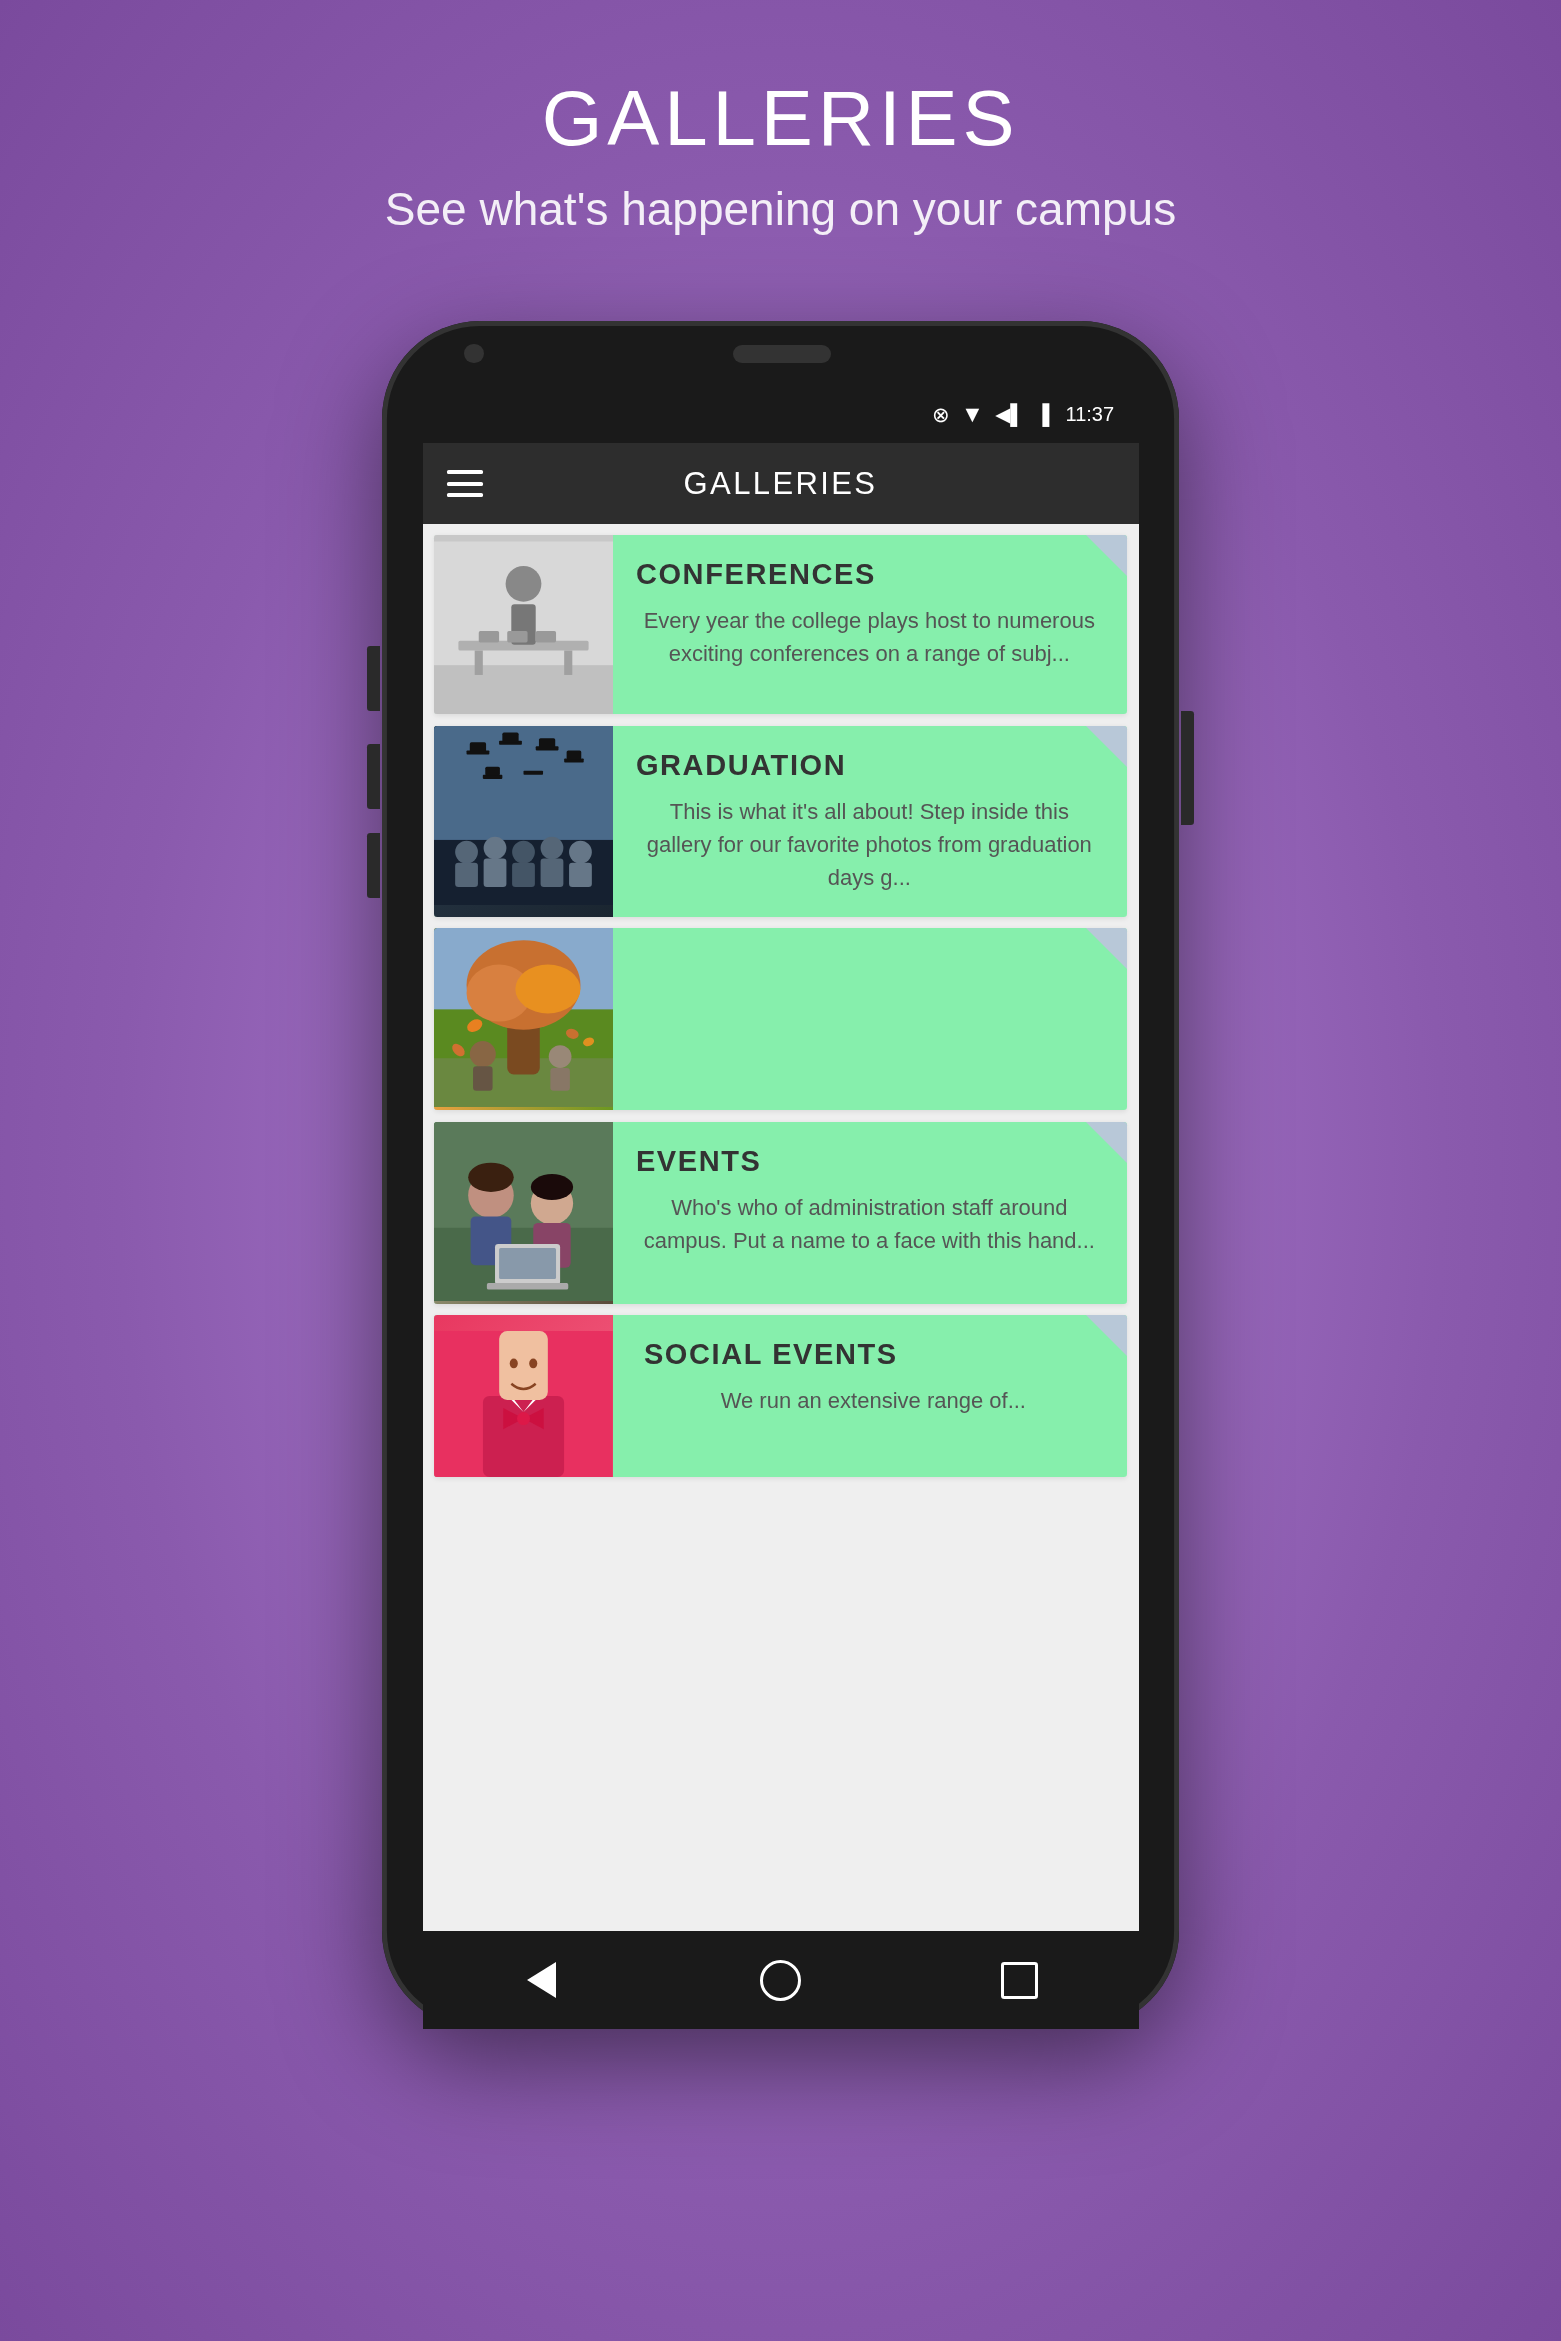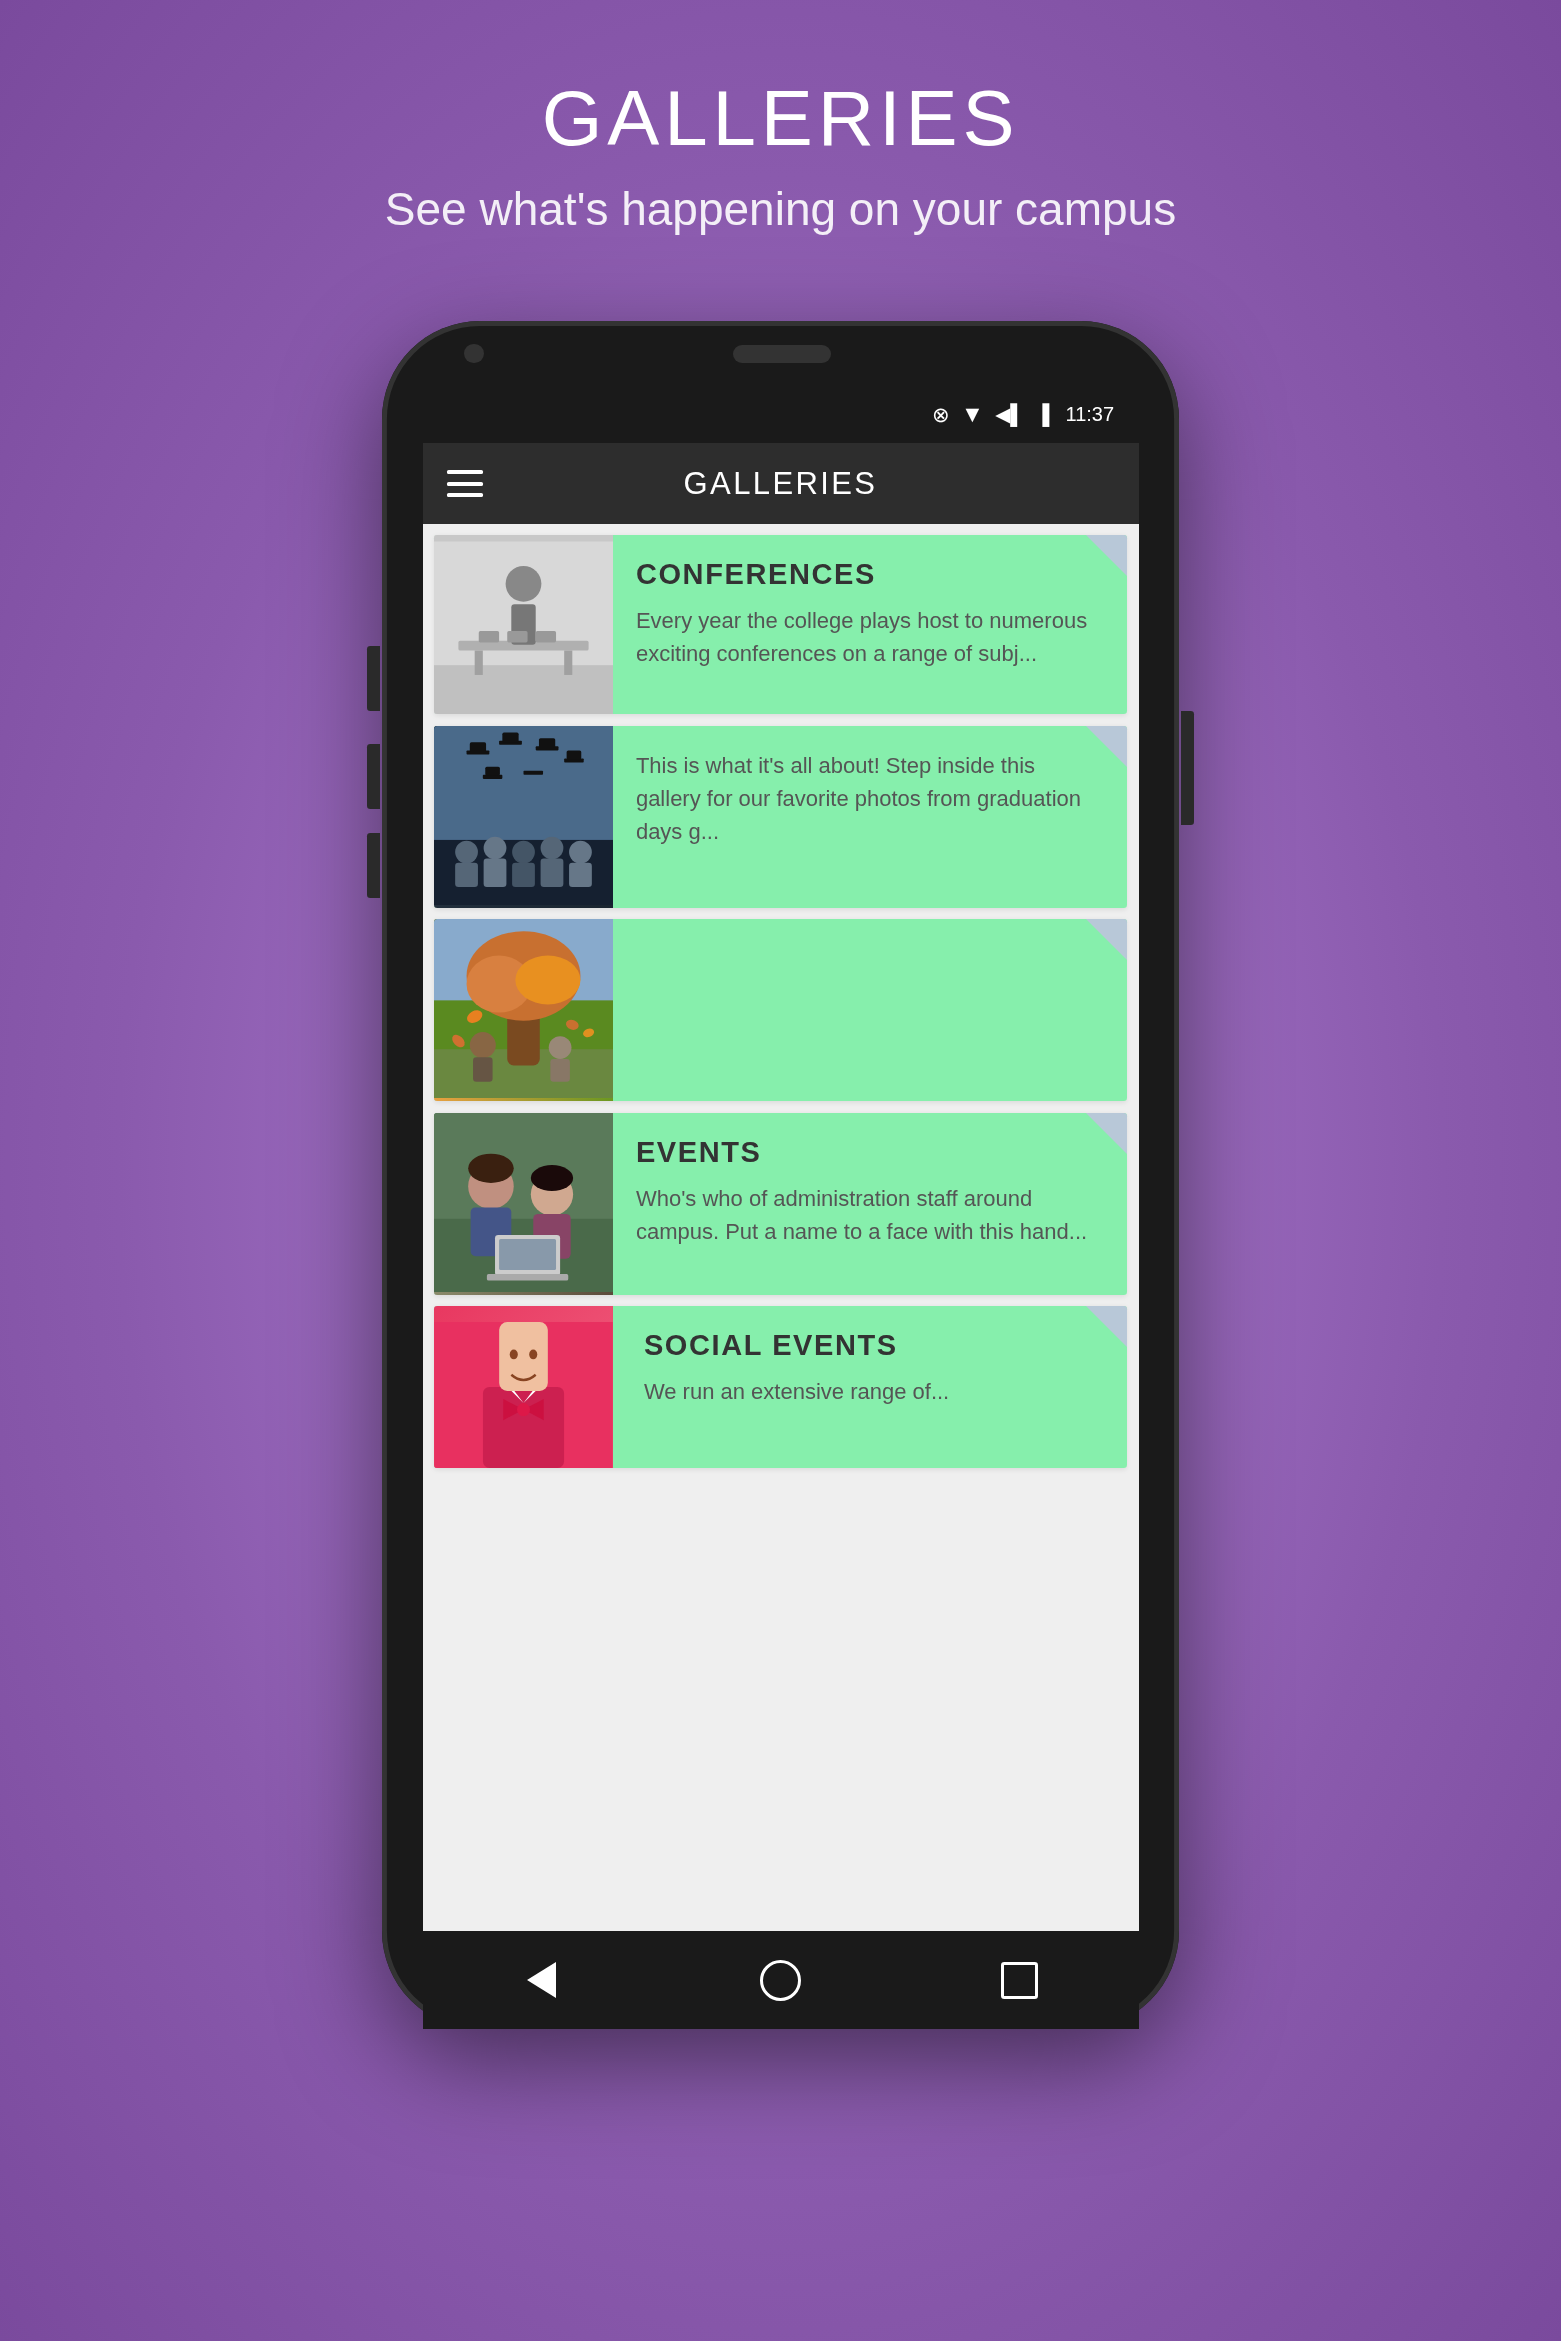--- a/index.html
+++ b/index.html
@@ -273,20 +273,21 @@
       font-weight: 600;
       color: #333;
       letter-spacing: 1.6px;
       margin-bottom: 13px;
     }
 
     .gallery-item-desc {
       font-size: 22px;
       color: #555;
       line-height: 1.5;
+      text-align: center;
     }
 
     
     .bottom-nav {
       width: 716px;
       height: 98px;
       background: #1a1a1a;
       display: flex;
       align-items: center;
       justify-content: space-around;
@@ -423,20 +424,21 @@
               <rect x="26" y="168" width="28" height="30" fill="#556677" rx="4"></rect>
               <rect x="61" y="163" width="28" height="35" fill="#667788" rx="4"></rect>
               <rect x="96" y="168" width="28" height="30" fill="#445566" rx="4"></rect>
               <rect x="131" y="163" width="28" height="35" fill="#556677" rx="4"></rect>
               <rect x="166" y="168" width="28" height="30" fill="#667788" rx="4"></rect>
             </svg>
           </div>
         </div>
         <div class="gallery-item-content">
           <div class="corner-fold"></div>
+          <div class="gallery-item-title">GRADUATION</div>
           <div class="gallery-item-desc">This is what it's all about!  Step inside this gallery for our favorite photos from graduation days g...</div>
         </div>
       </div>
 
       <div class="gallery-item">
         <div class="gallery-item-thumb">
           <div class="thumb-fall" style="position:relative;">
             <svg width="179" height="179" viewBox="0 0 220 220">
               <rect width="220" height="220" fill="#5a8a20"></rect>
 

